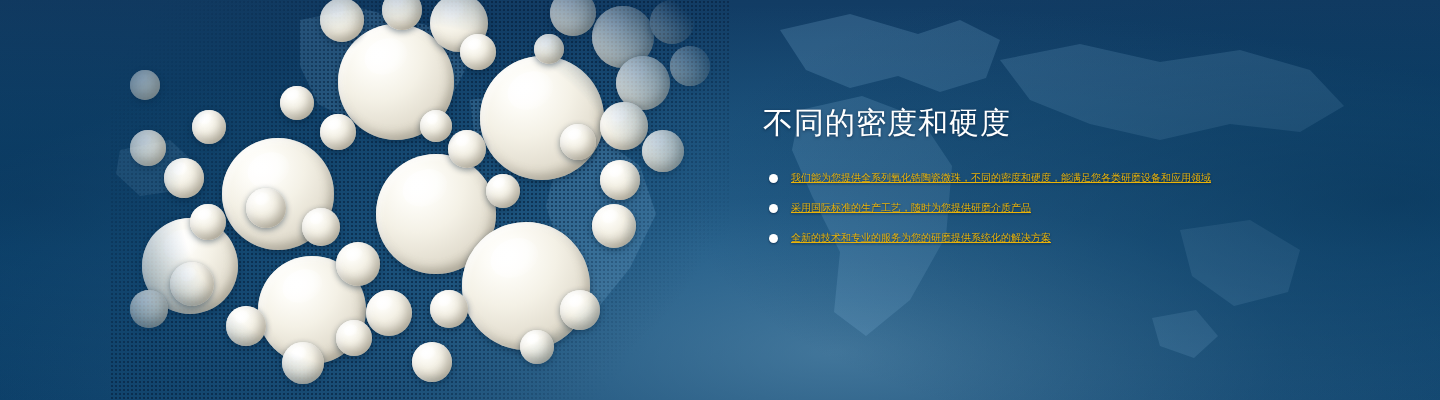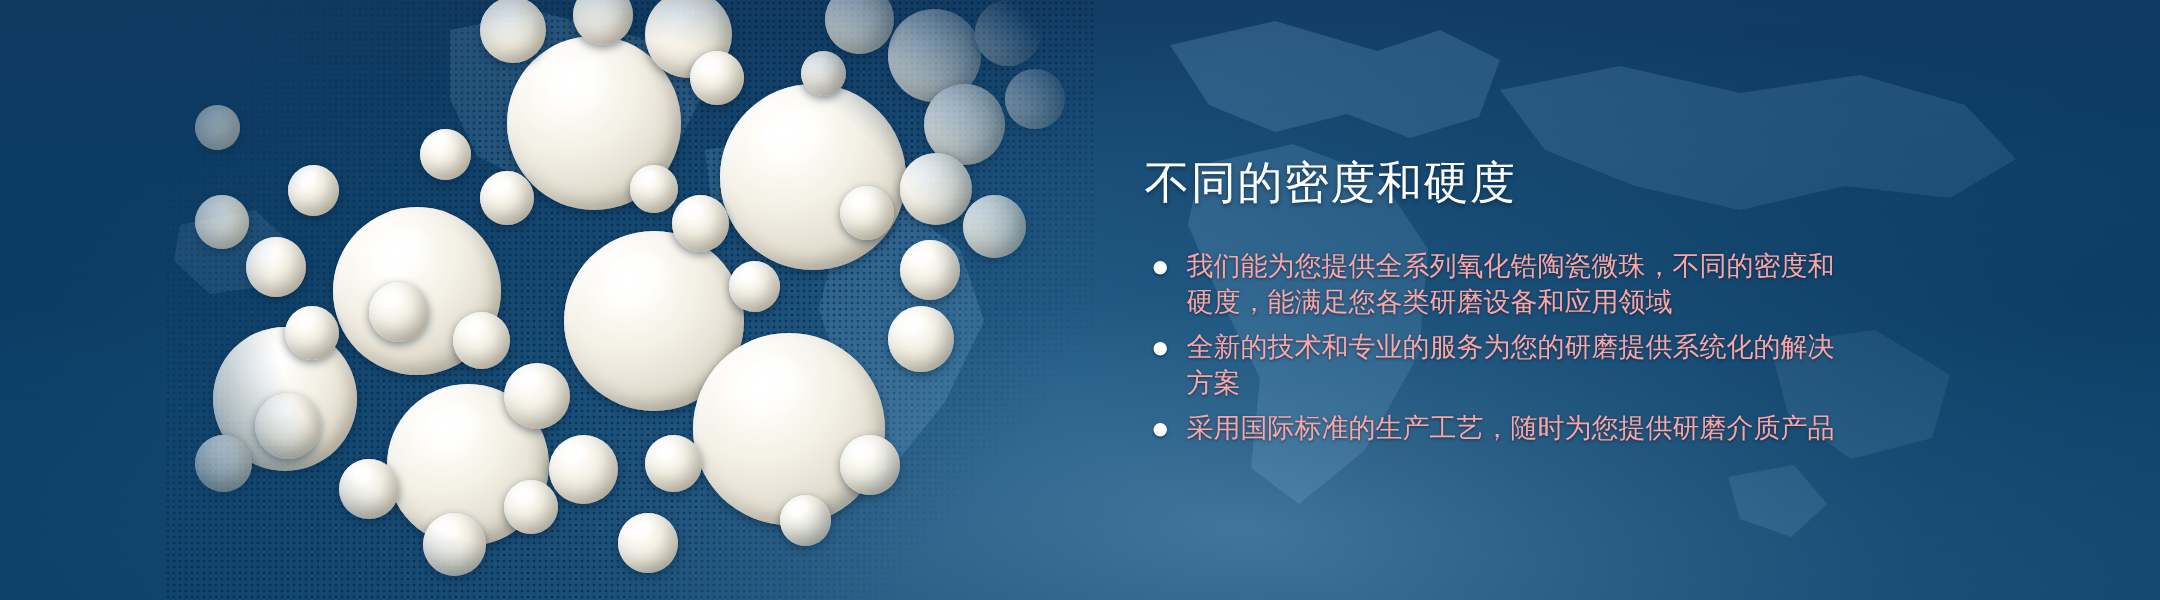--- a/index.html
+++ b/index.html
@@ -108,24 +108,25 @@
   }
   .bullets {
     list-style: none;
     margin: 0;
     padding: 0;
   }
   .bullet {
     position: relative;
     padding-left: 28px;
     margin-bottom: 6px;
-    font-size: 18px;
+    font-size: 10px;
     line-height: 24px;
-    color: #fca5a5;
+    color: #eab308;
     text-shadow: 0 1px 2px rgba(0,18,40,0.6);
+    text-decoration: underline;
   }
   .bullet:last-child { margin-bottom: 0; }
   .dot {
     position: absolute;
     left: 6px;
     top: 8px;
     width: 9px;
     height: 9px;
     border-radius: 50%;
     background: #ffffff;
@@ -210,22 +211,22 @@
   <div class="content">
     <h1 class="headline">不同的密度和硬度</h1>
 
     <ul class="bullets">
       <li class="bullet">
         <span class="dot"></span>
         <span>我们能为您提供全系列氧化锆陶瓷微珠，不同的密度和硬度，能满足您各类研磨设备和应用领域</span>
       </li>
       <li class="bullet">
         <span class="dot"></span>
-        <span>全新的技术和专业的服务为您的研磨提供系统化的解决方案</span>
+        <span>采用国际标准的生产工艺，随时为您提供研磨介质产品</span>
       </li>
       <li class="bullet">
         <span class="dot"></span>
-        <span>采用国际标准的生产工艺，随时为您提供研磨介质产品</span>
+        <span>全新的技术和专业的服务为您的研磨提供系统化的解决方案</span>
       </li>
     </ul>
   </div>
 
 </div>
 
 </body></html>

